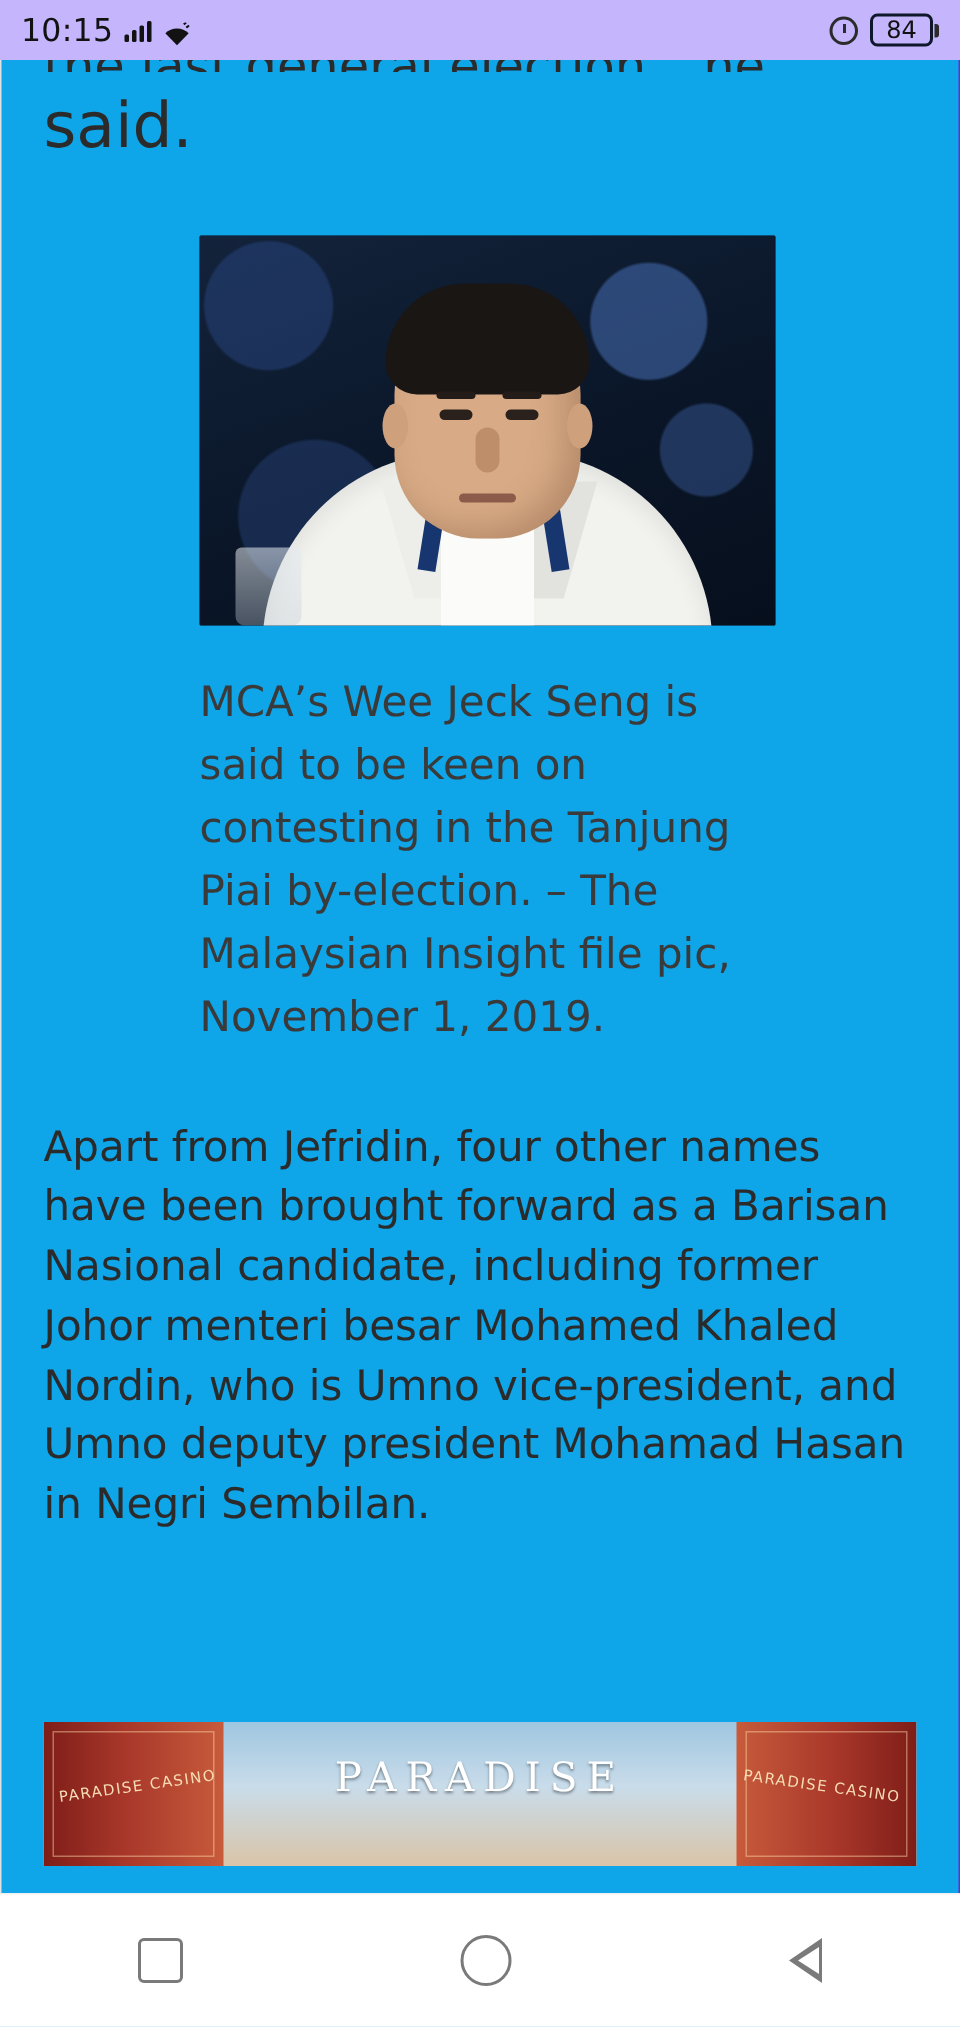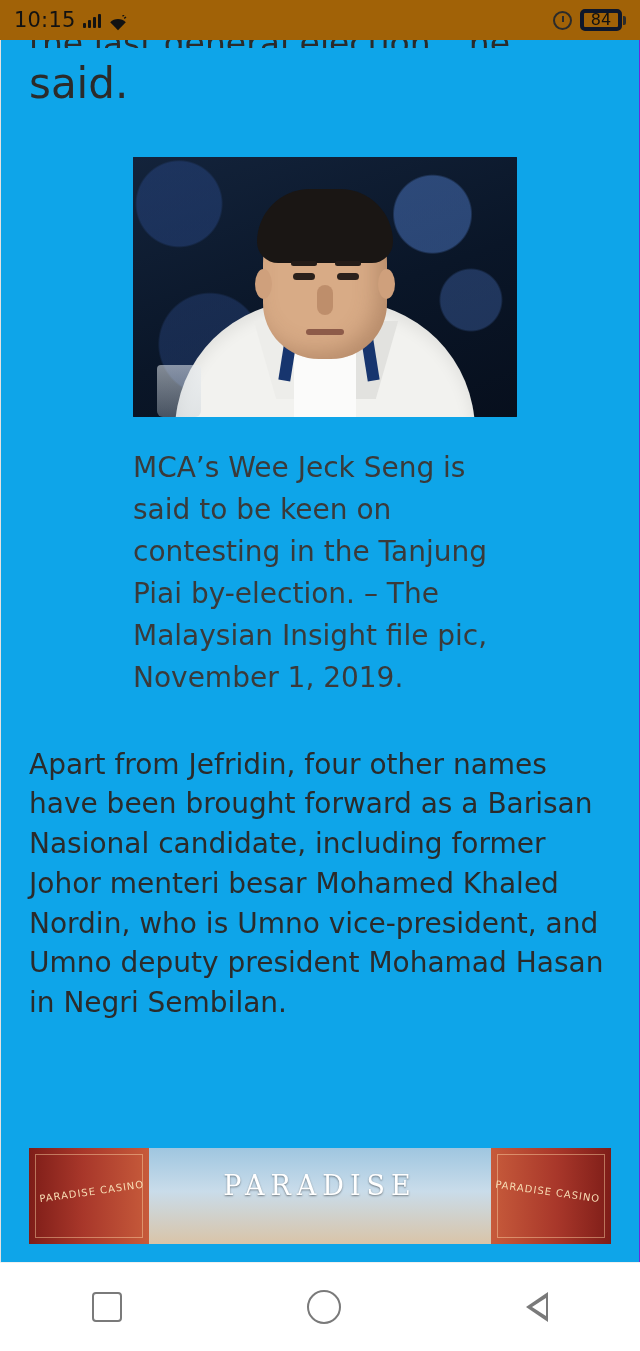--- a/index.html
+++ b/index.html
@@ -25,21 +25,21 @@
 
   
   .status-bar {
     height: 40px;
     flex: 0 0 40px;
     display: flex;
     align-items: center;
     justify-content: space-between;
     padding: 0 14px;
     box-sizing: border-box;
-    background: #a16207;
+    background: #c4b5fd;
     color: #111;
     font-size: 21px;
   }
   .status-left {
     display: flex;
     align-items: center;
     gap: 7px;
   }
   .status-clock {
     font-size: 21px;
@@ -88,21 +88,21 @@
     top: 3px;
     width: 2px;
     height: 6px;
     background: #2b2b2b;
   }
   .battery {
     display: flex;
     align-items: center;
   }
   .battery-body {
-    border: 4px solid #0f172a;
+    border: 2px solid #0f172a;
     border-radius: 5px;
     height: 22px;
     min-width: 42px;
     display: flex;
     align-items: center;
     justify-content: center;
     box-sizing: border-box;
     padding: 0 4px;
   }
   .battery-text {

